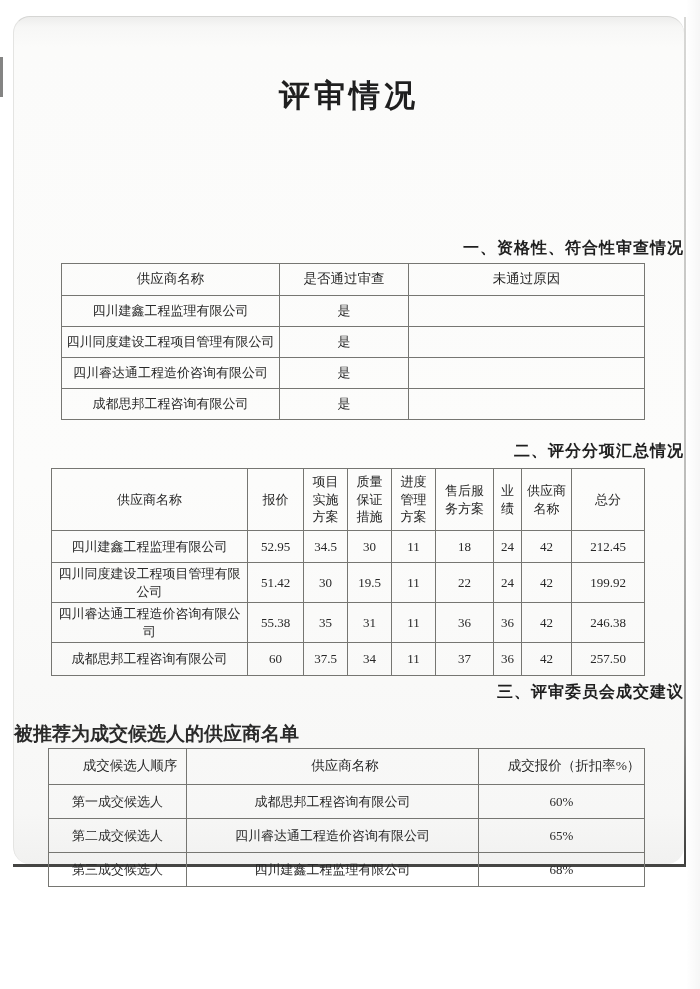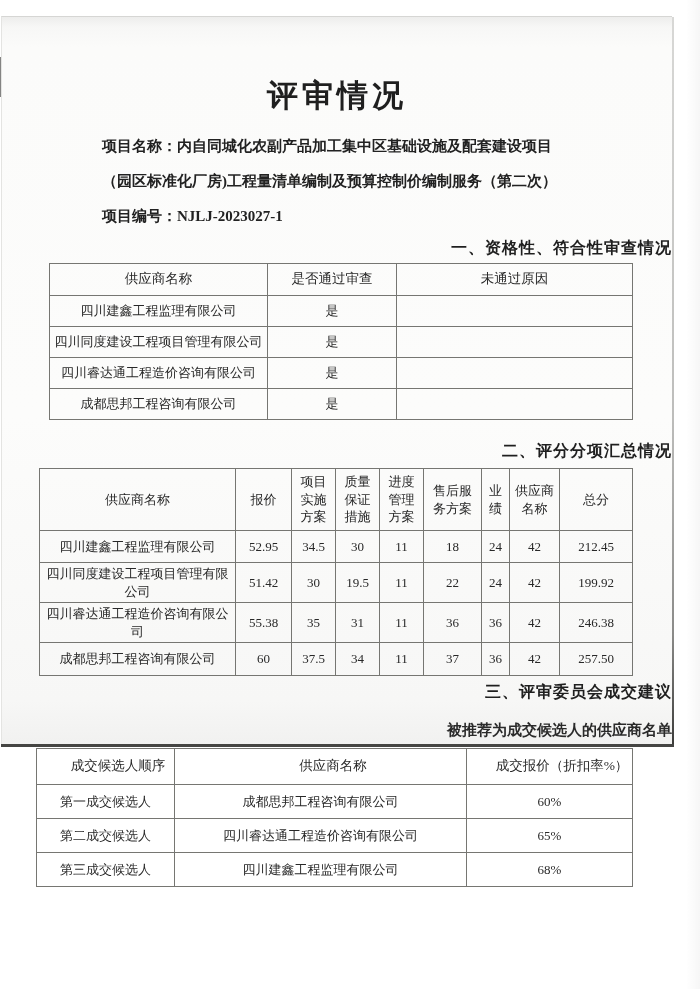--- a/index.html
+++ b/index.html
@@ -2,24 +2,25 @@
 <html><head>
 <meta charset="utf-8">
 <style>
   * { margin:0; padding:0; box-sizing:border-box; }
   html,body { background:#ffffff; }
   body { font-family:"Liberation Serif","DejaVu Serif",serif; color:#262626; }
   #canvas { position:relative; width:700px; height:989px; background:#ffffff; overflow:hidden; }
 
   
   .page {
-    position:absolute; left:1px; top:16px; width:671px; height:728px;
+    position:absolute; left:13px; top:16px; width:671px; height:848px;
     background:linear-gradient(180deg,#ededec 0px,#f7f7f6 10px,#fbfbfa 30px,#fcfcfb 55%,#f7f7f6 94%,#f1f1f0 100%);
     border-top:1px solid #d6d6d4;
     border-left:1px solid #e4e4e2;
+    border-radius:17px;
   }
   .page-right-edge {
     position:absolute; right:-2px; top:0; width:2px; height:100%;
     background:linear-gradient(180deg,#d8d8d6 0%,#bdbdbb 55%,#8a8a88 85%,#3c3c3a 100%);
   }
   .page-bottom-edge {
     position:absolute; left:-1px; right:-2px; bottom:-3px; height:3px;
     background:#454543;
   }
   .scan-mark-left {
@@ -40,22 +41,22 @@
     font-size:15px; font-weight:bold; line-height:35px; color:#222;
   }
   .sec-heading {
     position:absolute; left:0; width:100%; text-align:right;
     font-size:16px; font-weight:bold; letter-spacing:1px; color:#1f1f1f;
   }
   .h1 { top:221px; }
   .h2 { top:424px; }
   .h3 { top:665px; }
   .subtitle {
-    position:absolute; left:0; top:704px; width:100%; text-align:right;
-    font-size:15px; font-weight:bold; color:#2a2a2a;
+    position:absolute; left:0; top:704px; width:100%; text-align:left;
+    font-size:19px; font-weight:bold; color:#2a2a2a;
   }
 
   table.scan {
     position:absolute; border-collapse:collapse; table-layout:fixed;
     font-size:13px; color:#282828;
   }
   table.scan th, table.scan td {
     border:1px solid #767672; text-align:center; vertical-align:middle;
     font-weight:normal; line-height:1.35; padding:2px 3px;
     word-break:break-all; overflow:hidden;
@@ -80,25 +81,20 @@
 <div id="canvas">
   <div class="scan-mark-left"></div>
   <div class="outer-right-shade"></div>
 
   <div class="page">
     <div class="page-right-edge"></div>
     <div class="page-bottom-edge"></div>
 
     <div class="doc-title">评审情况</div>
 
-    <div class="info-block">
-      <div>项目名称：内自同城化农副产品加工集中区基础设施及配套建设项目</div>
-      <div>（园区标准化厂房)工程量清单编制及预算控制价编制服务（第二次）</div>
-      <div>项目编号：NJLJ-2023027-1</div>
-    </div>
 
     <div class="sec-heading h1">一、资格性、符合性审查情况</div>
 
     <table class="scan" id="table-qualification">
       <colgroup>
         <col style="width:218px">
           <col style="width:129px">
           <col style="width:236px">
       </colgroup>
       <thead>

